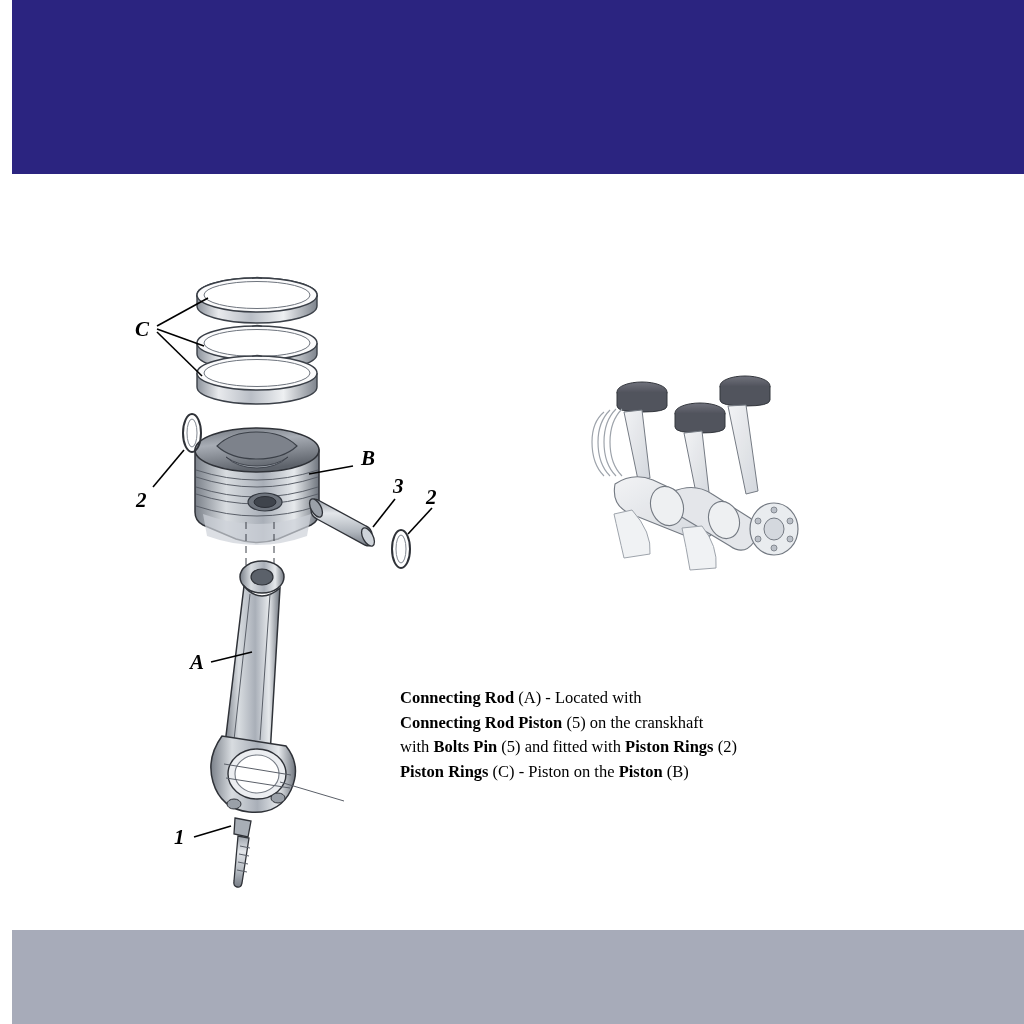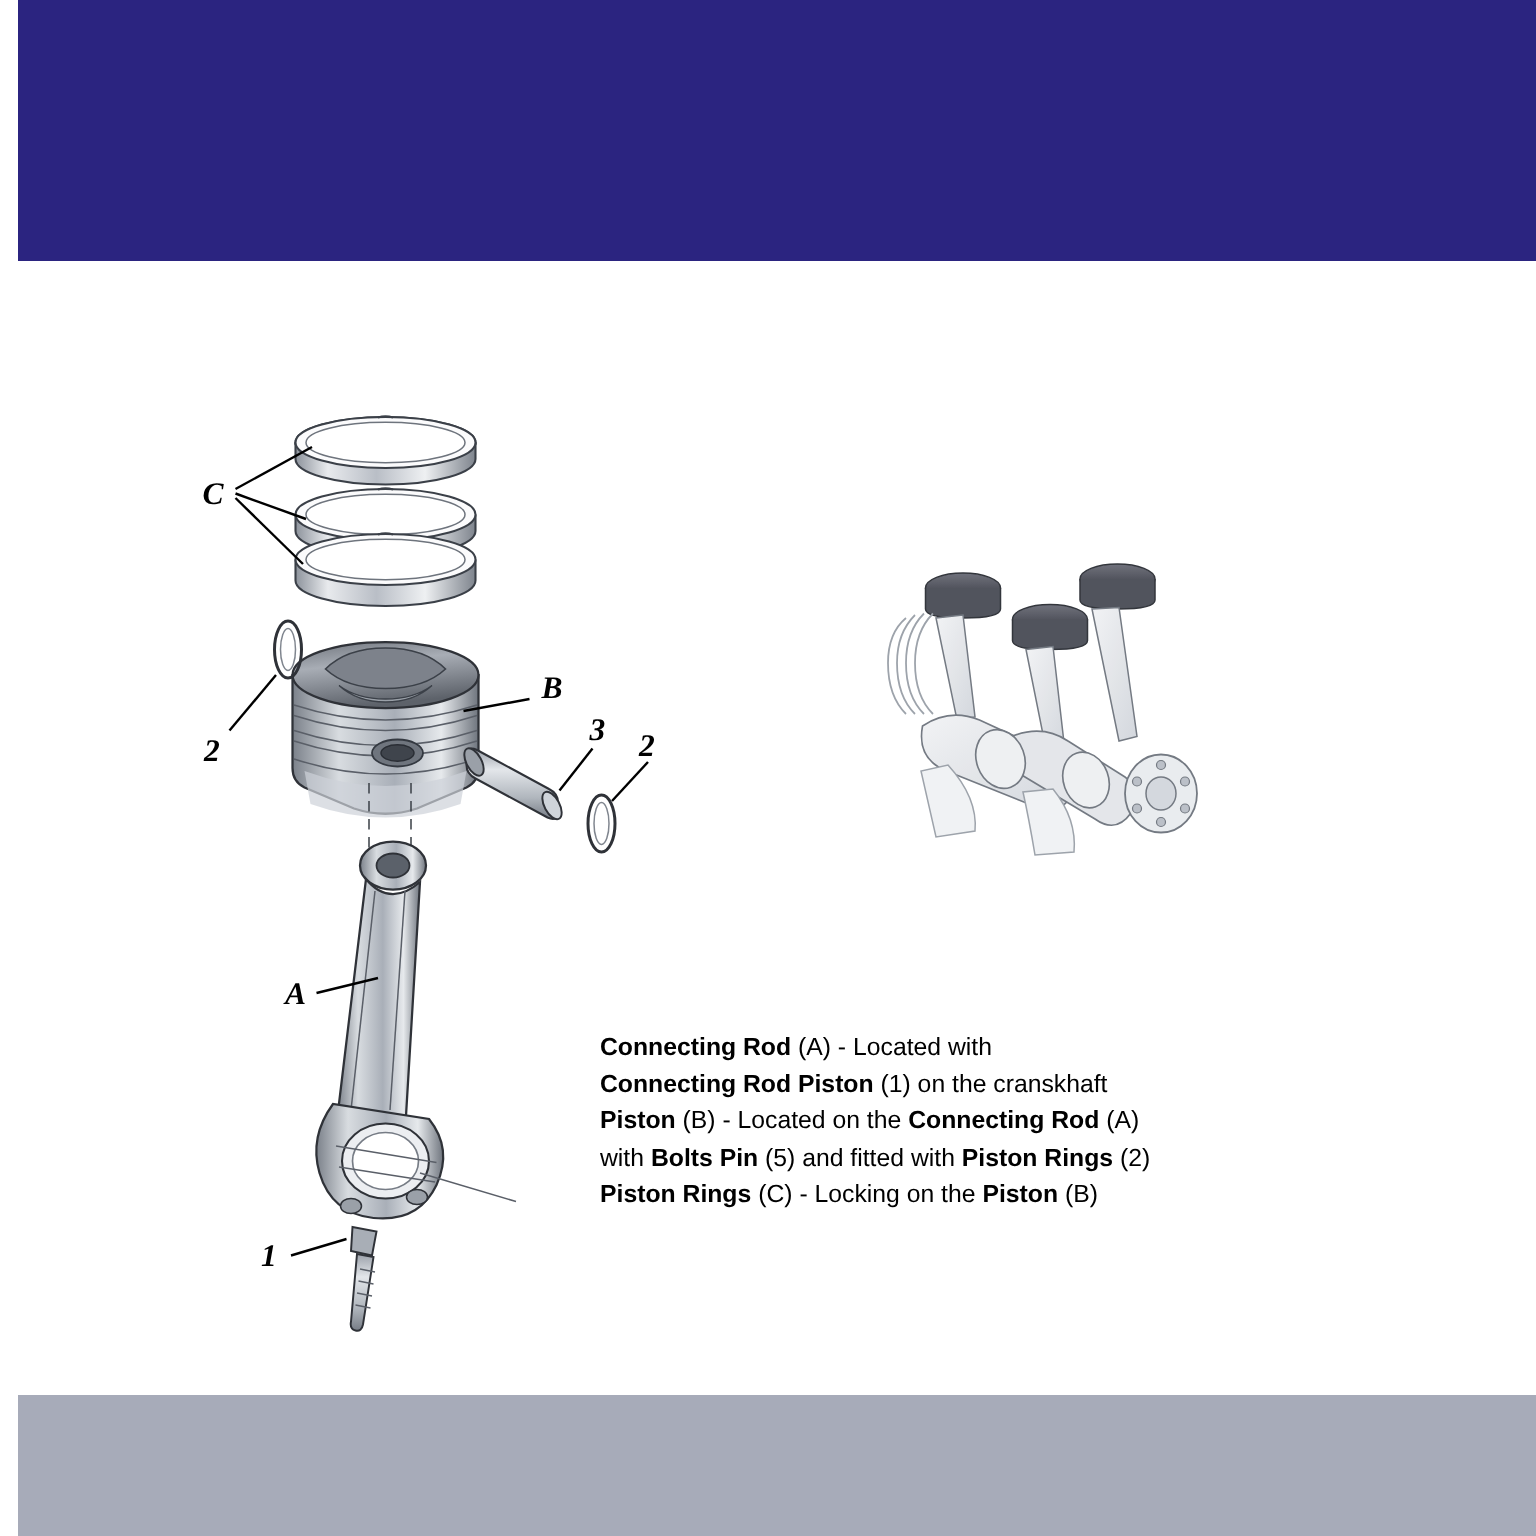--- a/index.html
+++ b/index.html
@@ -60,20 +60,21 @@
     display: block;
   }
   .caption {
     position: absolute;
     left: 388px;
     top: 512px;
     width: 520px;
     font-size: 16.5px;
     line-height: 24.5px;
     color: #000000;
+    font-family: Liberation Serif, serif;
   }
   .caption .b { font-weight: bold; }
   .caption div { white-space: nowrap; }
   .lbl {
     font-family: "Liberation Serif", serif;
     font-style: italic;
     font-weight: bold;
     font-size: 21px;
     fill: #000000;
   }
@@ -299,27 +300,24 @@
         <path d="M620 336 q20 22 18 44 l-26 4 q-6 -26 -10 -44 z" fill="#f0f2f4" stroke="#9aa0a8" stroke-width="1"></path>
         <path d="M690 352 q16 20 14 42 l-26 2 q-4 -24 -8 -42 z" fill="#f0f2f4" stroke="#9aa0a8" stroke-width="1"></path>
       </g>
     </svg>
 
     <div class="caption">
       <div>
         <span class="b">Connecting Rod</span><span> (A) - Located with</span>
       </div>
       <div>
-        <span class="b">Connecting Rod Piston</span><span> (1) on the cranskhaft</span>
-      </div>
-      <div>
-        <span class="b">Piston</span><span> (B) - Located on the </span><span class="b">Connecting Rod</span><span> (A)</span>
+        <span class="b">Connecting Rod Piston</span><span> (5) on the cranskhaft</span>
       </div>
       <div>
         <span>with </span><span class="b">Bolts Pin</span><span> (5) and fitted with </span><span class="b">Piston Rings</span><span> (2)</span>
       </div>
       <div>
-        <span class="b">Piston Rings</span><span> (C) - Locking on the </span><span class="b">Piston</span><span> (B)</span>
+        <span class="b">Piston Rings</span><span> (C) - Piston on the </span><span class="b">Piston</span><span> (B)</span>
       </div>
     </div>
 
   </div>
 </div>
 
 </body></html>

